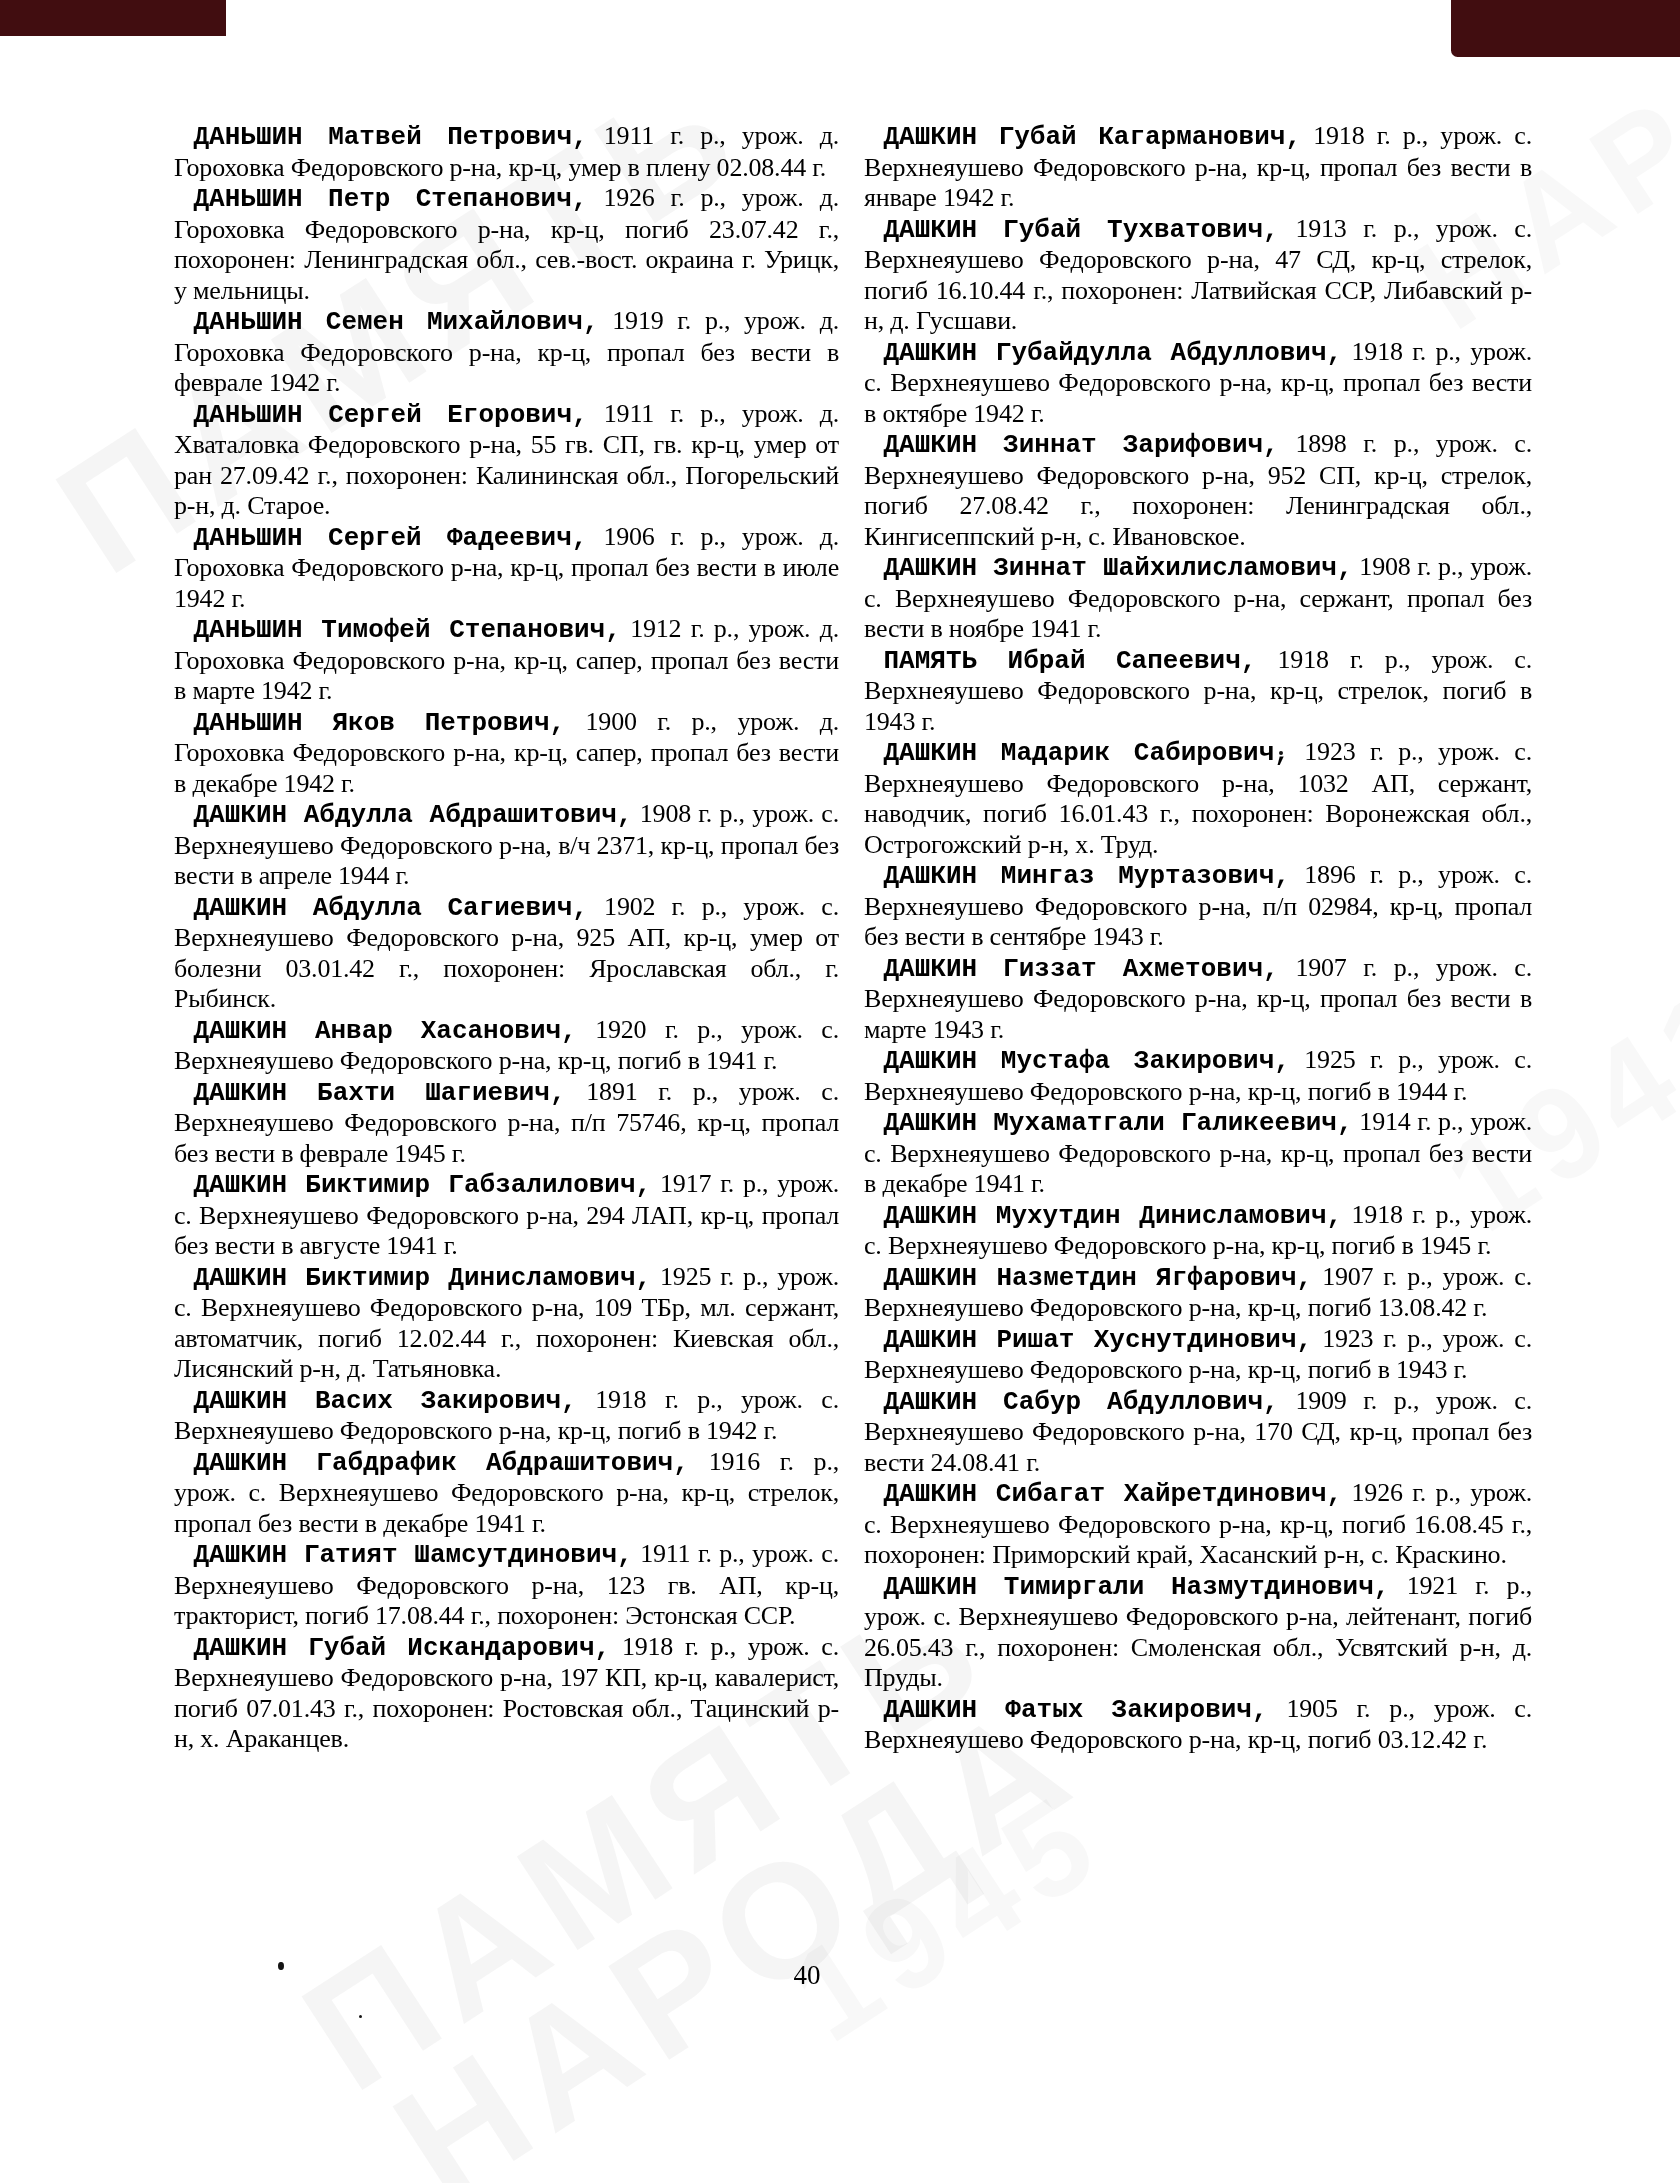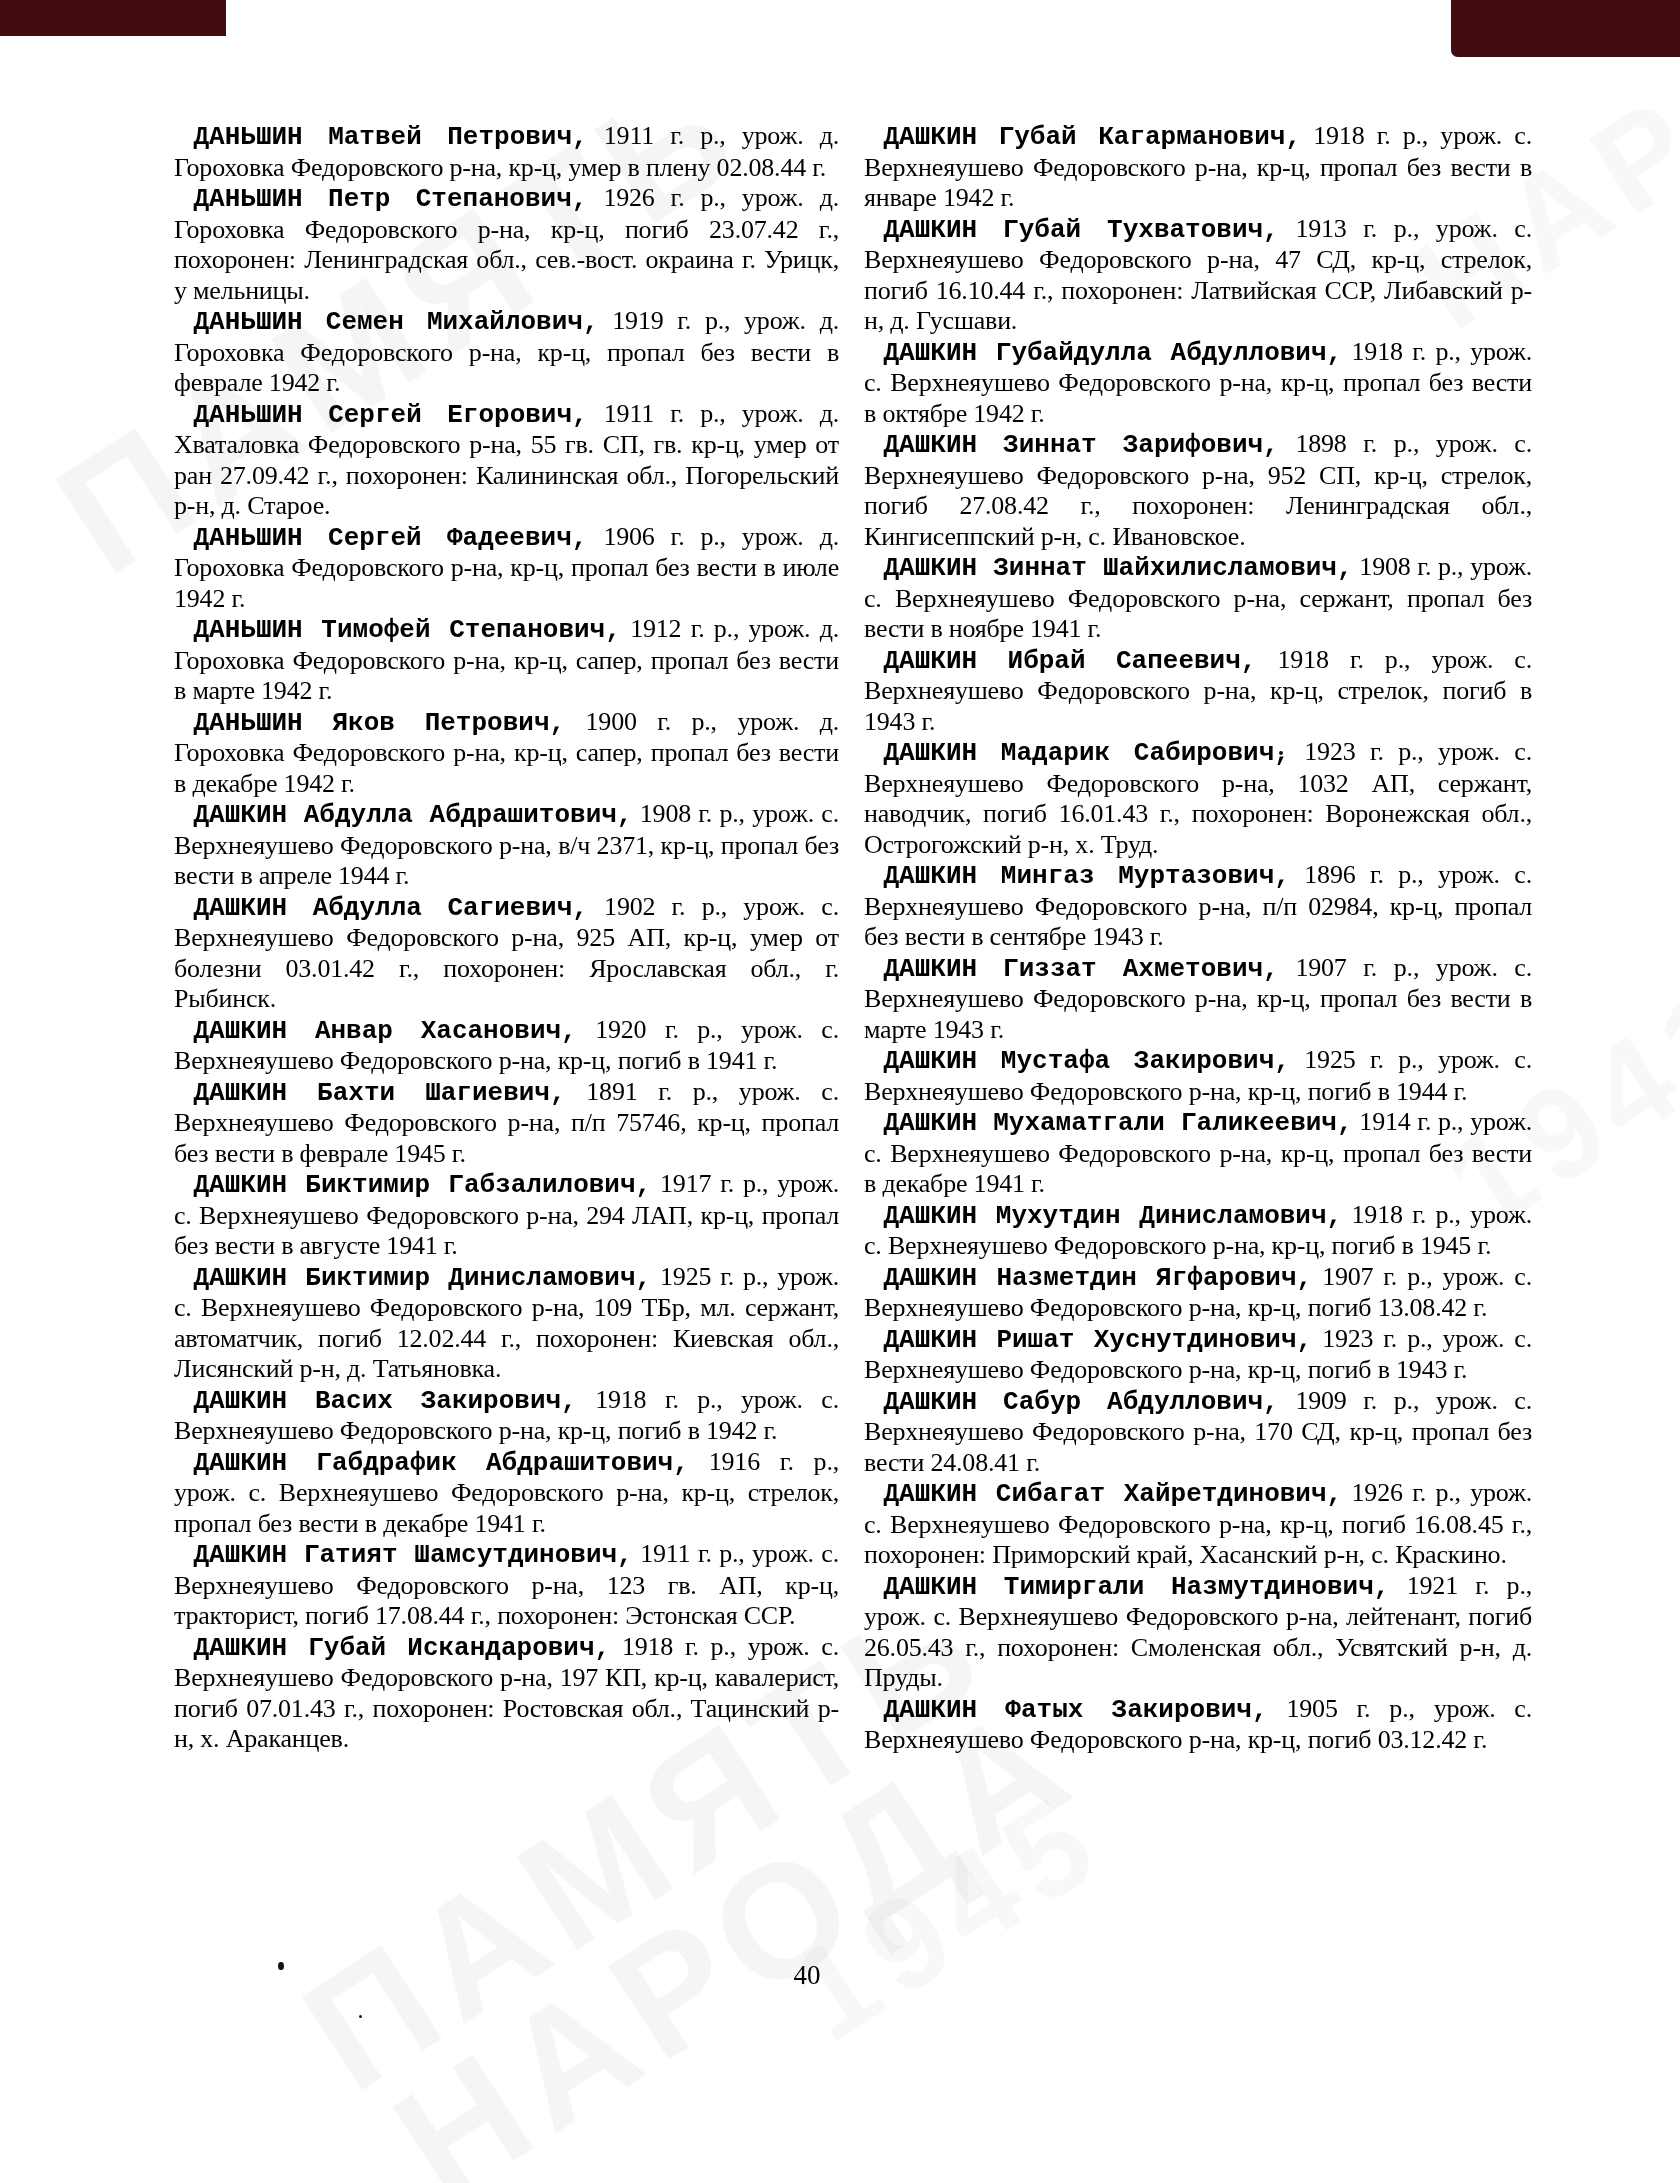--- a/index.html
+++ b/index.html
@@ -132,21 +132,21 @@
       <p class="entry"><b>ДАШКИН Губай Кагарманович,</b><span> 1918 г. р., урож. с. Верхнеяушево Федоровского р-на, кр-ц, пропал без вести в январе 1942 г.</span></p>
 
       <p class="entry"><b>ДАШКИН Губай Тухватович,</b><span> 1913 г. р., урож. с. Верхнеяушево Федоровского р-на, 47 СД, кр-ц, стрелок, погиб 16.10.44 г., похоронен: Латвийская ССР, Либавский р-н, д. Гусшави.</span></p>
 
       <p class="entry"><b>ДАШКИН Губайдулла Абдуллович,</b><span> 1918 г. р., урож. с. Верхнеяушево Федоровского р-на, кр-ц, пропал без вести в октябре 1942 г.</span></p>
 
       <p class="entry"><b>ДАШКИН Зиннат Зарифович,</b><span> 1898 г. р., урож. с. Верхнеяушево Федоровского р-на, 952 СП, кр-ц, стрелок, погиб 27.08.42 г., похоронен: Ленинградская обл., Кингисеппский р-н, с. Ивановское.</span></p>
 
       <p class="entry"><b>ДАШКИН Зиннат Шайхилисламович,</b><span> 1908 г. р., урож. с. Верхнеяушево Федоровского р-на, сержант, пропал без вести в ноябре 1941 г.</span></p>
 
-      <p class="entry"><b>ДАШКИН Ибрай Сапеевич,</b><span> 1918 г. р., урож. с. Верхнеяушево Федоровского р-на, кр-ц, стрелок, погиб в 1943 г.</span></p>
+      <p class="entry"><b>ПАМЯТЬ Ибрай Сапеевич,</b><span> 1918 г. р., урож. с. Верхнеяушево Федоровского р-на, кр-ц, стрелок, погиб в 1943 г.</span></p>
 
 
       <p class="entry"><b>ДАШКИН Мадарик Сабирович,</b><span> 1923 г. р., урож. с. Верхнеяушево Федоровского р-на, 1032 АП, сержант, наводчик, погиб 16.01.43 г., похоронен: Воронежская обл., Острогожский р-н, х. Труд.</span></p>
 
       <p class="entry"><b>ДАШКИН Мингаз Муртазович,</b><span> 1896 г. р., урож. с. Верхнеяушево Федоровского р-на, п/п 02984, кр-ц, пропал без вести в сентябре 1943 г.</span></p>
 
       <p class="entry"><b>ДАШКИН Гиззат Ахметович,</b><span> 1907 г. р., урож. с. Верхнеяушево Федоровского р-на, кр-ц, пропал без вести в марте 1943 г.</span></p>
 
       <p class="entry"><b>ДАШКИН Мустафа Закирович,</b><span> 1925 г. р., урож. с. Верхнеяушево Федоровского р-на, кр-ц, погиб в 1944 г.</span></p>
 

